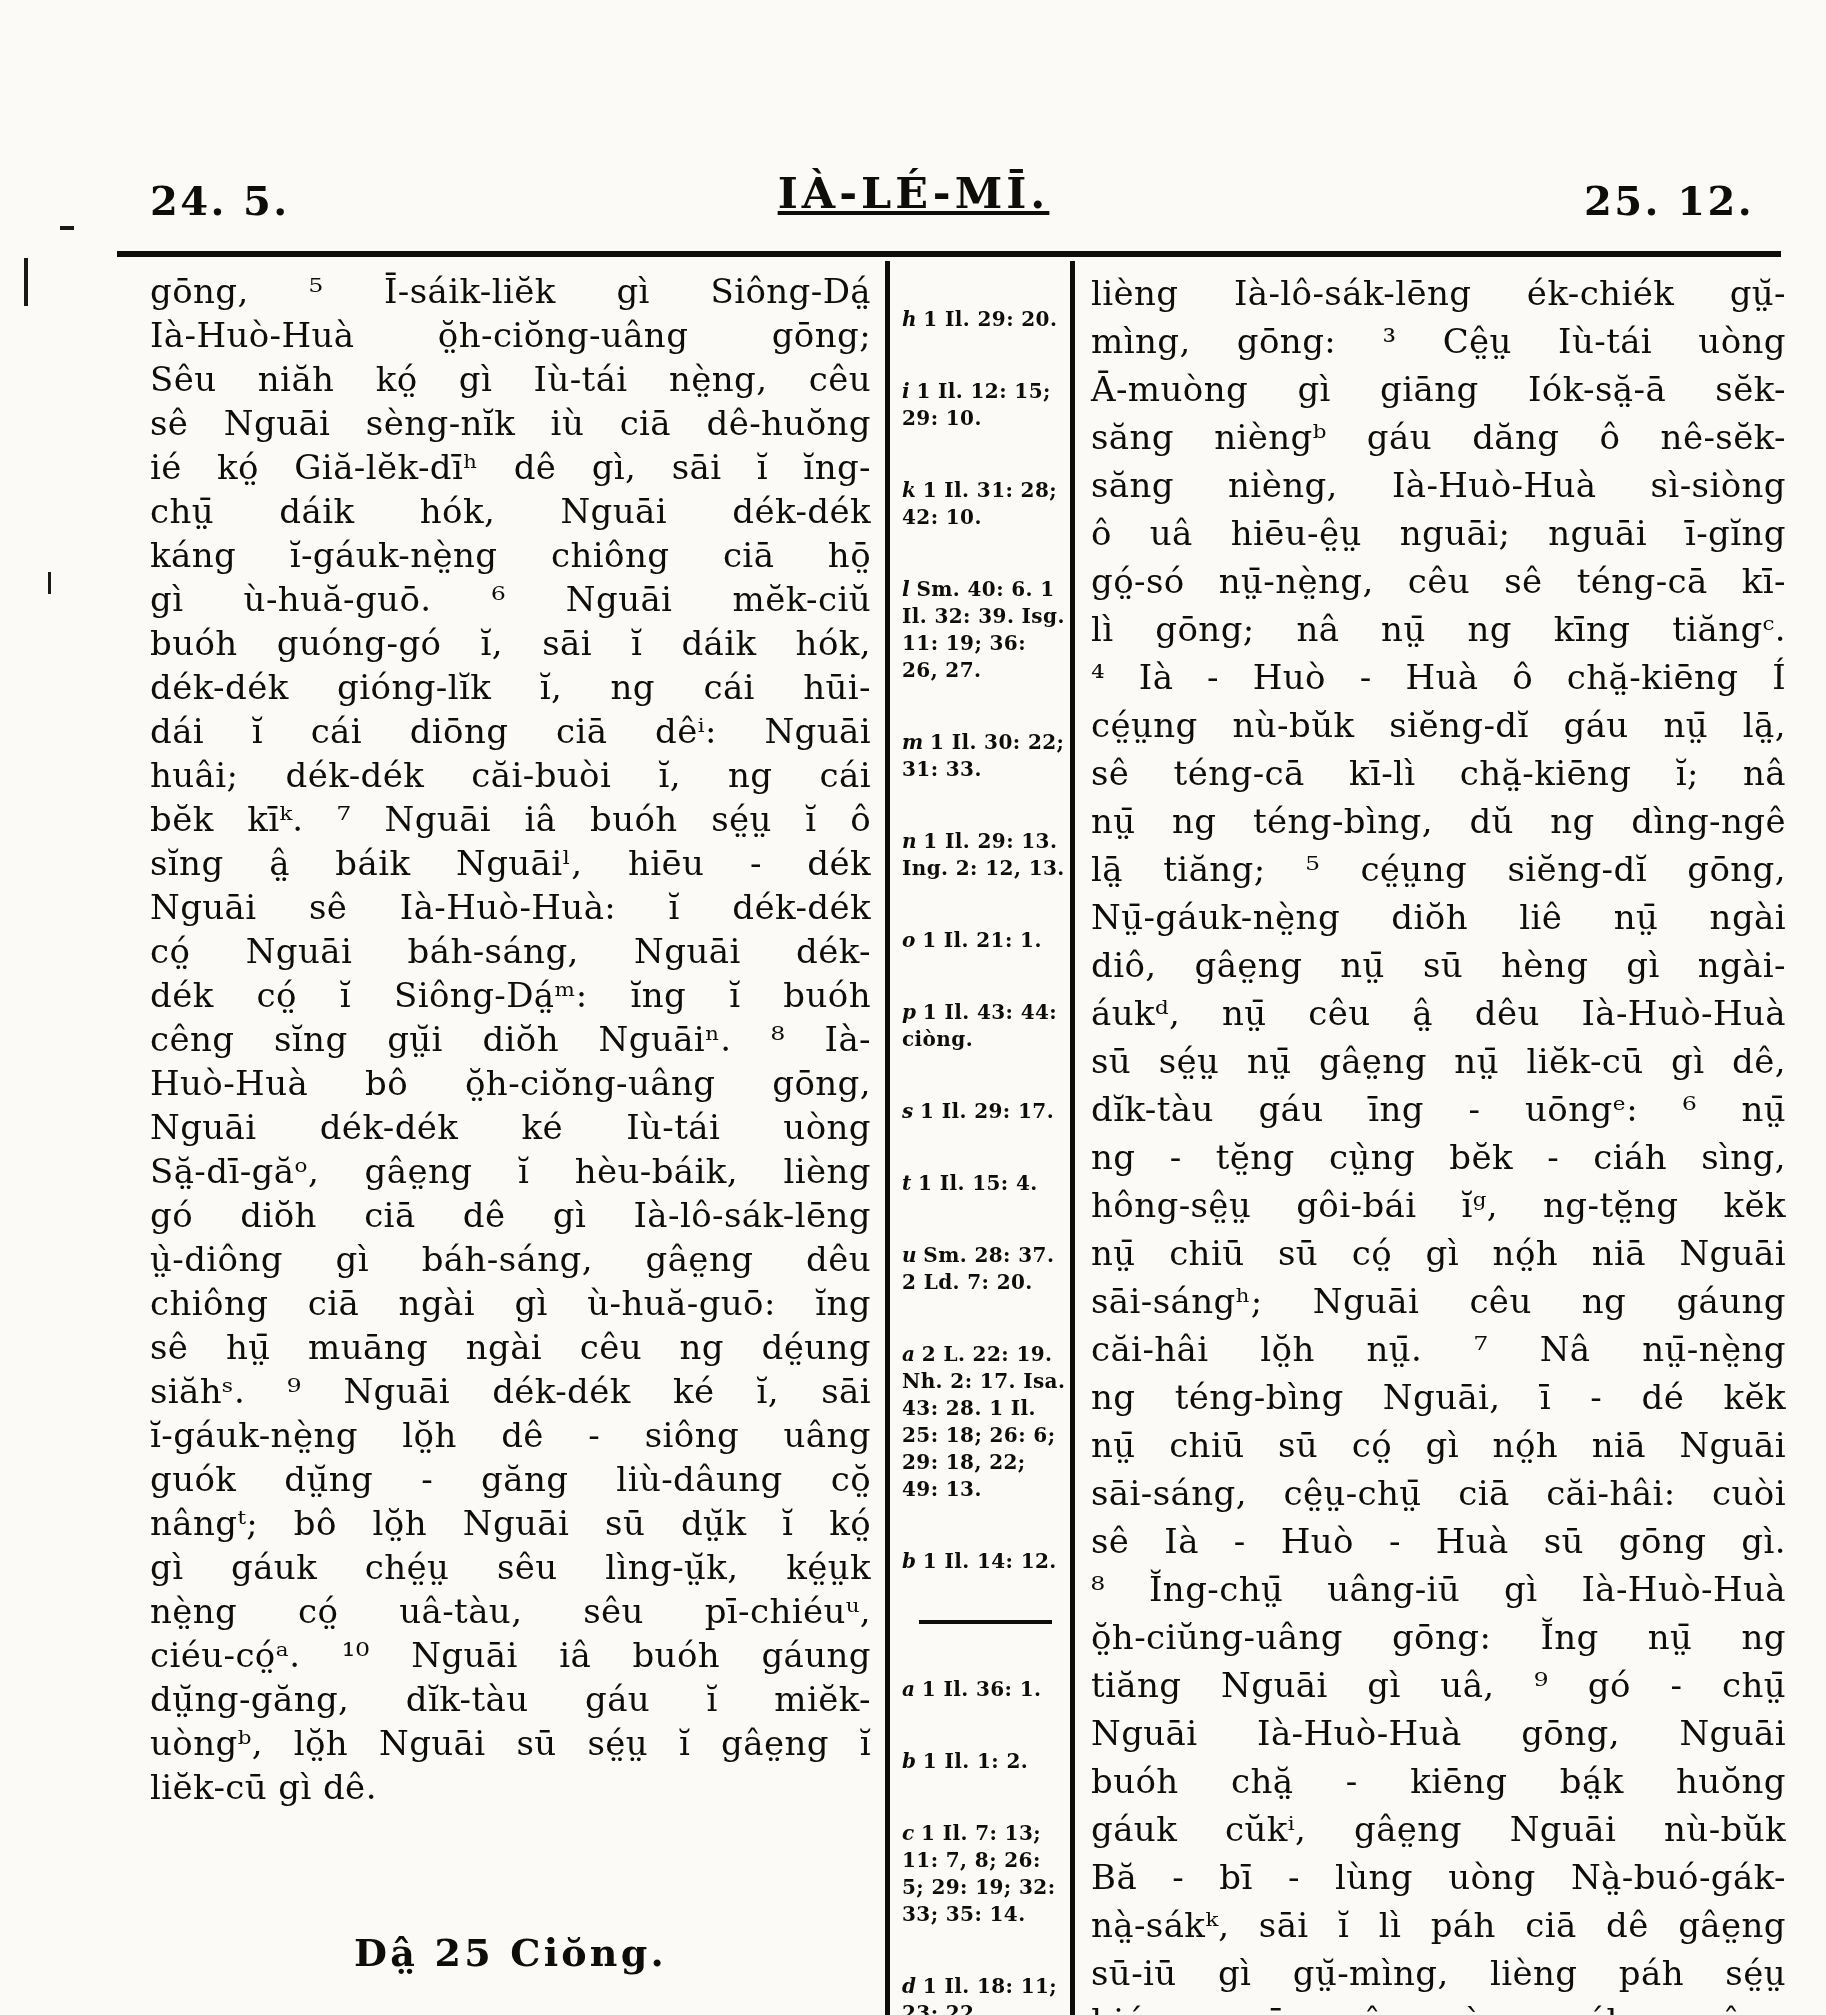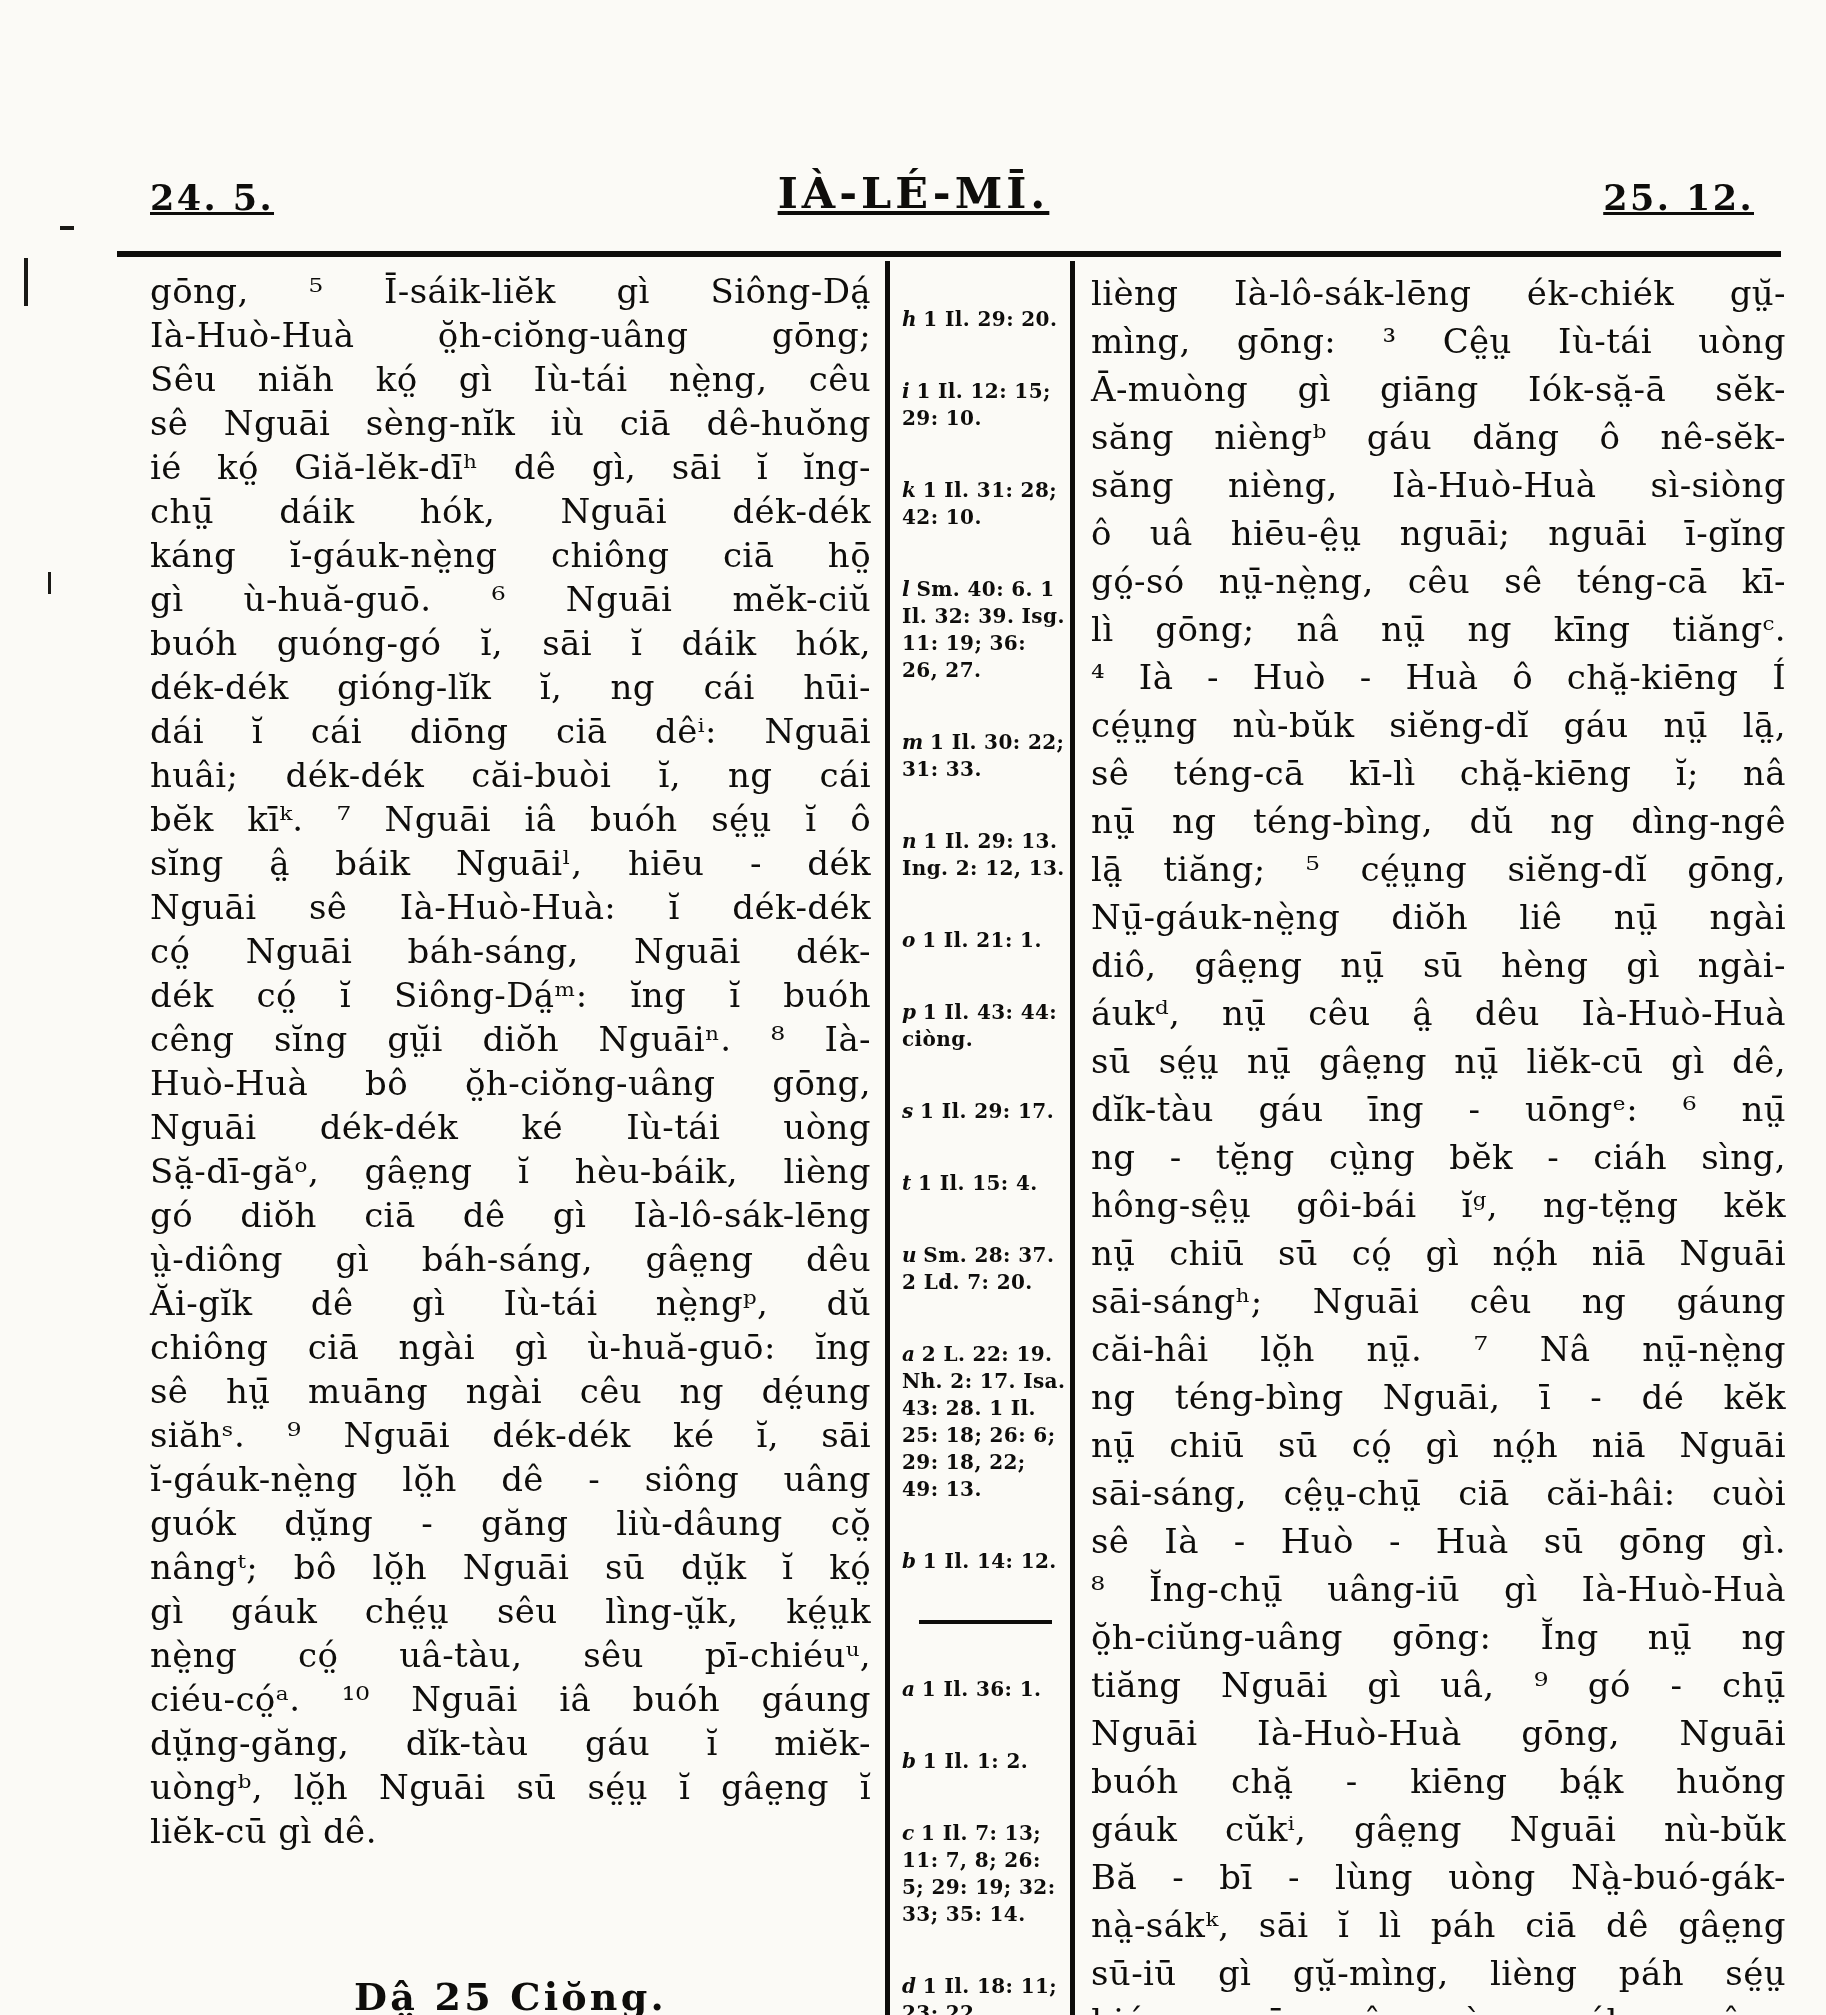--- a/index.html
+++ b/index.html
@@ -3,21 +3,21 @@
 <meta charset="utf-8">
 <style>
   html,body{margin:0;padding:0;}
   body{
     width:1827px;height:2875px;position:relative;
     background:#fbfaf6;color:#0e0d0b;
     font-family:"DejaVu Serif","Liberation Serif",serif;
     overflow:hidden;
   }
   
-  .hdr-ref{position:absolute;top:177px;font-size:35px;font-weight:bold;letter-spacing:2.4px;text-decoration:underline;}
+  .hdr-ref{position:absolute;top:177px;font-size:40px;font-weight:bold;letter-spacing:2.4px;}
   .hdr-ref.left{left:150px;}
   .hdr-ref.right{right:73px;margin-left:18px;}
   .hdr-title{
     position:absolute;top:168px;left:0;width:100%;text-align:center;
     font-size:43px;font-weight:bold;letter-spacing:4px;text-decoration:underline;
   }
   .hdr-rule{
     position:absolute;top:251px;left:117px;width:1664px;height:6.4px;background:#0e0d0b;
     box-shadow:0 5.6px 0 -4px #0e0d0b;
   }
@@ -82,21 +82,20 @@
       <div class="tl">sĭng â̤ báik Nguāiˡ, hiēu - dék</div>
       <div class="tl">Nguāi sê Ià-Huò-Huà: ĭ dék-dék</div>
       <div class="tl">có̤ Nguāi báh-sáng, Nguāi dék-</div>
       <div class="tl">dék có̤ ĭ Siông-Dá̤ᵐ: ĭng ĭ buóh</div>
       <div class="tl">cêng sĭng gṳ̆i diŏh Nguāiⁿ. ⁸ Ià-</div>
       <div class="tl">Huò-Huà bô ŏ̤h-ciŏng-uâng gōng,</div>
       <div class="tl">Nguāi dék-dék ké Iù-tái uòng</div>
       <div class="tl">Să̤-dī-găᵒ, gâe̤ng ĭ hèu-báik, lièng</div>
       <div class="tl">gó diŏh ciā dê gì Ià-lô-sák-lēng</div>
       <div class="tl">ṳ̀-diông gì báh-sáng, gâe̤ng dêu</div>
-      <div class="tl">Ăi-gĭk dê gì Iù-tái nè̤ngᵖ, dŭ</div>
       <div class="tl">chiông ciā ngài gì ù-huă-guō: ĭng</div>
       <div class="tl">sê hṳ̄ muāng ngài cêu ng dé̤ung</div>
       <div class="tl">siăhˢ. ⁹ Nguāi dék-dék ké ĭ, sāi</div>
       <div class="tl">ĭ-gáuk-nè̤ng lŏ̤h dê - siông uâng</div>
       <div class="tl">guók dṳ̆ng - găng liù-dâung cŏ̤</div>
       <div class="tl">nângᵗ; bô lŏ̤h Nguāi sū dṳ̆k ĭ kó̤</div>
       <div class="tl">gì gáuk ché̤ṳ sêu lìng-ṳ̆k, ké̤ṳk</div>
       <div class="tl">nè̤ng có̤ uâ-tàu, sêu pī-chiéuᵘ,</div>
       <div class="tl">ciéu-có̤ᵃ. ¹⁰ Nguāi iâ buóh gáung</div>
       <div class="tl">dṳ̆ng-găng, dĭk-tàu gáu ĭ miĕk-</div>

